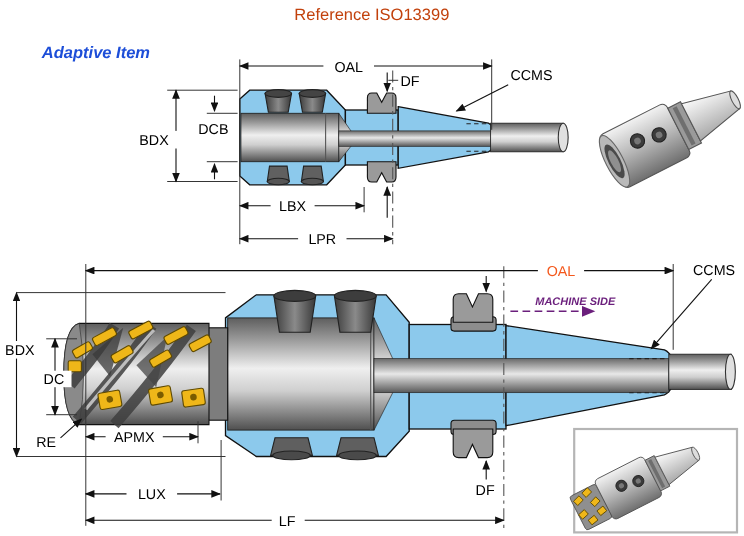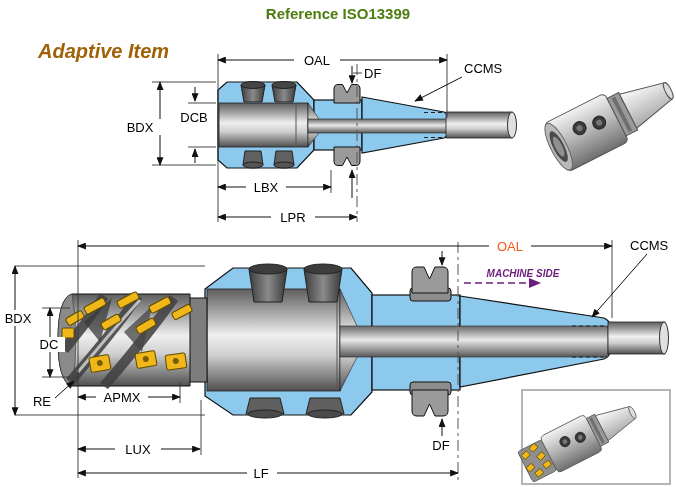--- a/index.html
+++ b/index.html
@@ -1,21 +1,21 @@
 <!DOCTYPE html>
 <html><head>
 <meta charset="utf-8">
 <style>
   html,body{margin:0;padding:0;background:#fff;}
   .canvas{position:relative;width:676px;height:487px;background:#fff;overflow:hidden;
           font-family:"Liberation Sans",sans-serif;}
   .title{position:absolute;left:0;right:0;top:5px;text-align:center;
-         font-size:15px;font-weight:bold;color:#4d7c0f;}
-  .section-label{position:absolute;left:38px;font-size:20px;font-weight:bold;
-                 font-style:italic;color:#a16207;}
+         font-size:15px;font-weight:normal;color:#c2410c;}
+  .section-label{position:absolute;left:38px;font-size:15px;font-weight:bold;
+                 font-style:italic;color:#1d4ed8;}
   .section-label.adaptive{top:40px;}
   .section-label.cutting{top:202px;}
   svg{position:absolute;left:0;top:0;}
   svg text{font-family:"Liberation Sans",sans-serif;font-size:13px;fill:#000;}
   .dim{stroke:#111;stroke-width:1;fill:none;}
   .ext{stroke:#333;stroke-width:0.9;fill:none;}
   .cl{stroke:#555;stroke-width:1;fill:none;stroke-dasharray:11 4 3 4;}
   .blue{fill:#8CC9EC;stroke:#111;stroke-width:1.2;}
   .gray{fill:#9a9a9a;stroke:#111;stroke-width:1;}
   .mask{fill:#fff;stroke:none;}

